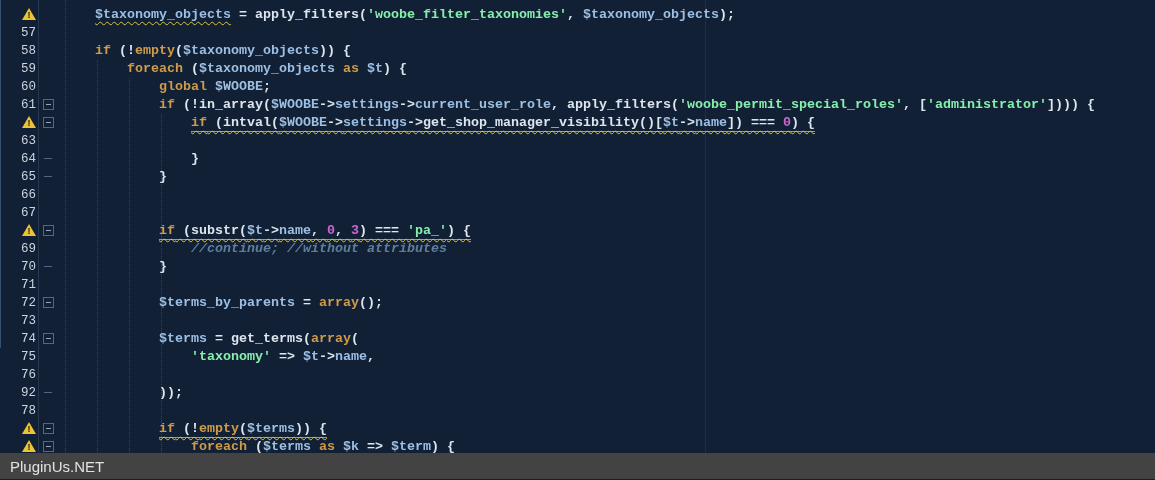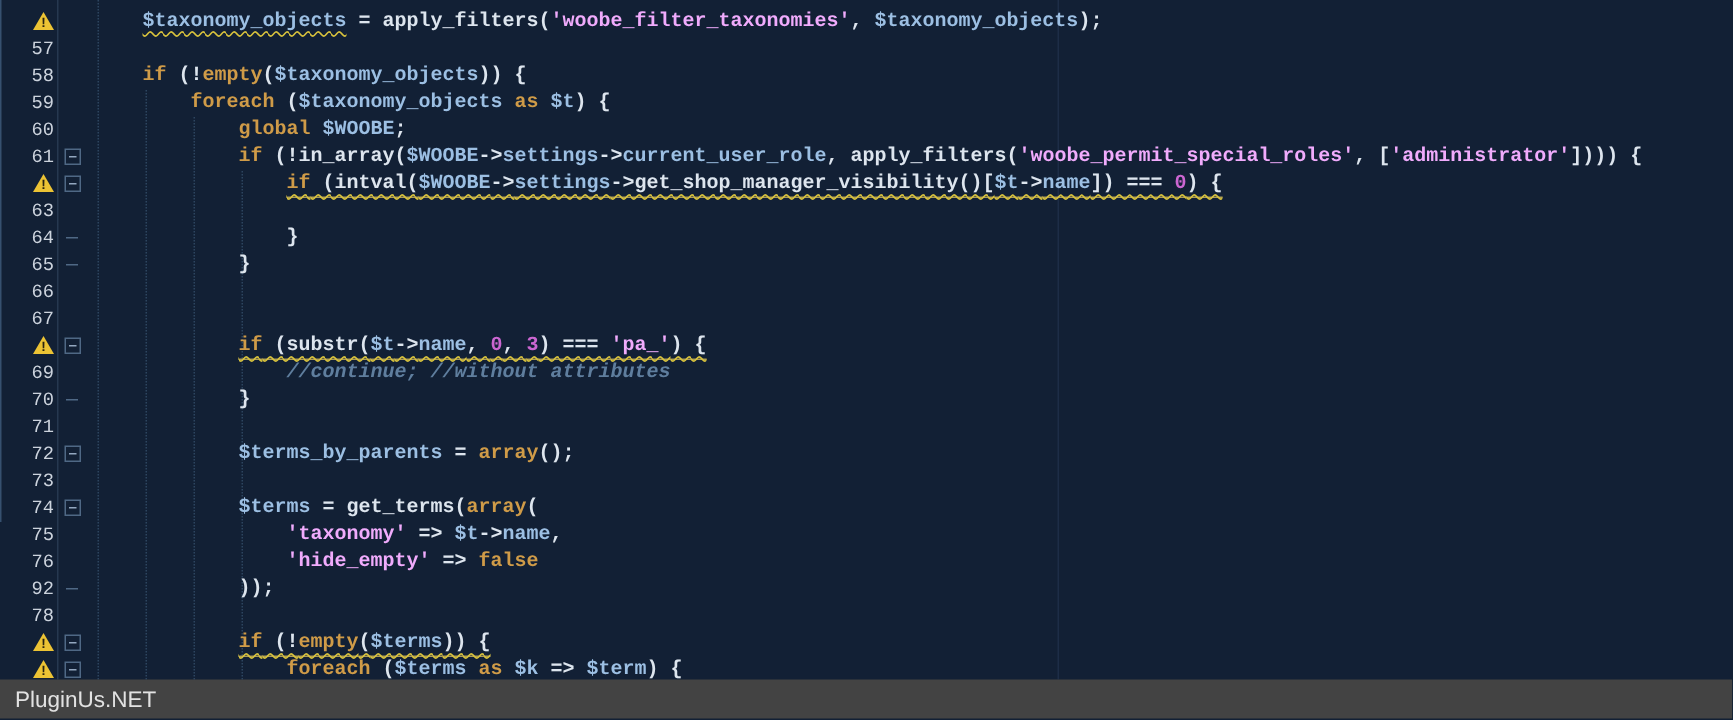--- a/index.html
+++ b/index.html
@@ -23,21 +23,21 @@
   .fm{position:absolute;left:43px;top:3px;width:11px;height:11px;box-sizing:border-box;
       border:1px solid #4f6885;background:#122035;z-index:2;}
   .fm::after{content:'';position:absolute;left:2px;right:2px;top:4px;height:1px;background:#93a7c0;}
   .ft{position:absolute;left:44px;top:8px;width:8px;height:1px;background:#4f6885;z-index:2;}
   .code{position:absolute;left:63px;top:0;white-space:pre;font-size:13.33px;
         line-height:18px;font-weight:bold;z-index:1;}
   
   .tok-k{color:#cf9b48;}
   .tok-v{color:#9cbfe3;}
   .tok-p{color:#dde5ee;}
-  .tok-s{color:#f0abfc;}
+  .tok-s{color:#86efac;}
   .tok-n{color:#cb66d1;}
   .tok-c{color:#5f7e9e;font-style:italic;}
   .wavy{text-decoration:underline wavy #d9c33c;text-decoration-thickness:1px;
         text-underline-offset:3px;}
   .warnline{text-decoration:underline wavy #d9c33c;text-decoration-thickness:1px;
             text-underline-offset:4px;}
   .warnline > span{border-bottom:1px solid rgba(201,180,92,.85);padding-bottom:1px;}
   
   #statusbar{position:absolute;left:0;top:453px;width:100%;height:26px;background:#434343;
              z-index:5;display:flex;align-items:center;}
@@ -135,21 +135,20 @@
         <span class="ln">74</span>
         <span class="fm"></span>
         <span class="code" style="padding-left: 96px;"><span class="tok-v">$terms</span><span class="tok-p"> = get_terms(</span><span class="tok-k">array</span><span class="tok-p">(</span></span>
       </div>
       <div class="row" style="top: 348px;">
         <span class="ln">75</span>
         <span class="code" style="padding-left: 128px;"><span class="tok-s">'taxonomy'</span><span class="tok-p"> =&gt; </span><span class="tok-v">$t</span><span class="tok-p">-&gt;</span><span class="tok-v">name</span><span class="tok-p">,</span></span>
       </div>
       <div class="row" style="top: 366px;">
         <span class="ln">76</span>
-        <span class="code" style="padding-left: 128px;"><span class="tok-s">'hide_empty'</span><span class="tok-p"> =&gt; </span><span class="tok-k">false</span></span>
       </div>
       <div class="row" style="top: 384px;">
         <span class="ln">92</span>
         <span class="ft"></span>
         <span class="code" style="padding-left: 96px;"><span class="tok-p">));</span></span>
       </div>
       <div class="row" style="top: 402px;">
         <span class="ln">78</span>
       </div>
       <div class="row" style="top: 420px;">

